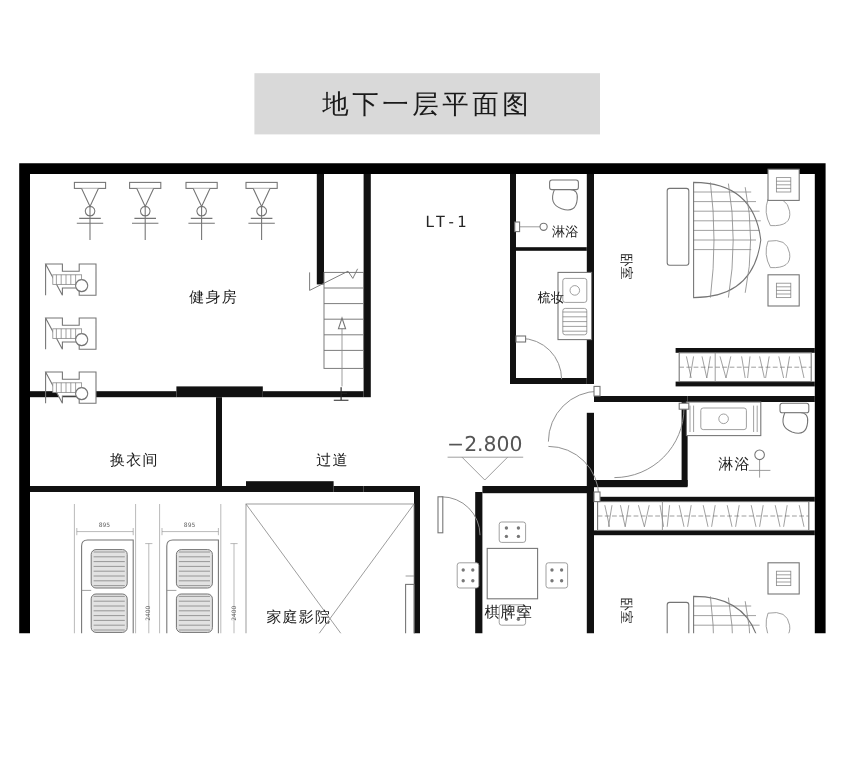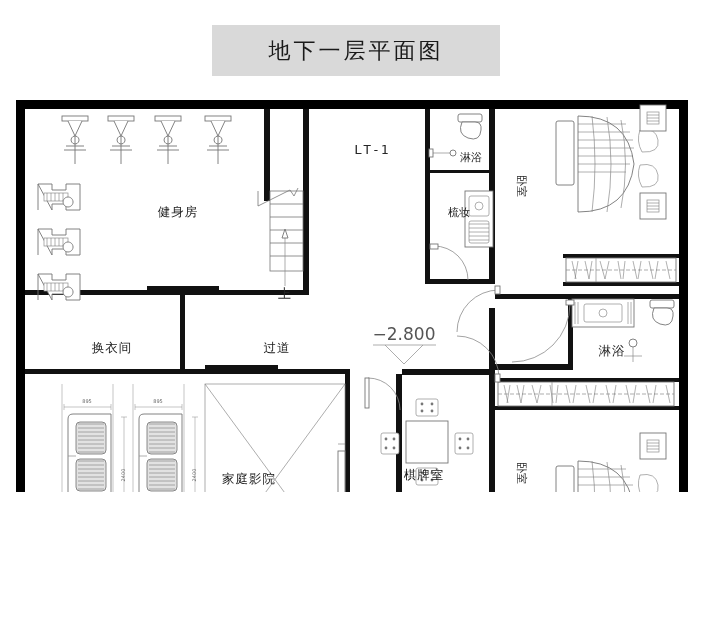--- a/index.html
+++ b/index.html
@@ -7,20 +7,21 @@
     padding: 0;
     background: #ffffff;
     font-family: "DejaVu Sans", "Liberation Sans", sans-serif;
   }
   #page {
     position: relative;
     width: 703px;
     height: 492px;
     background: #ffffff;
     overflow: hidden;
+    margin-top: 36px;
   }
   
   #title-banner {
     position: absolute;
     left: 212px;
     top: 25px;
     width: 288px;
     height: 51px;
     background: #d9d9d9;
     display: flex;

